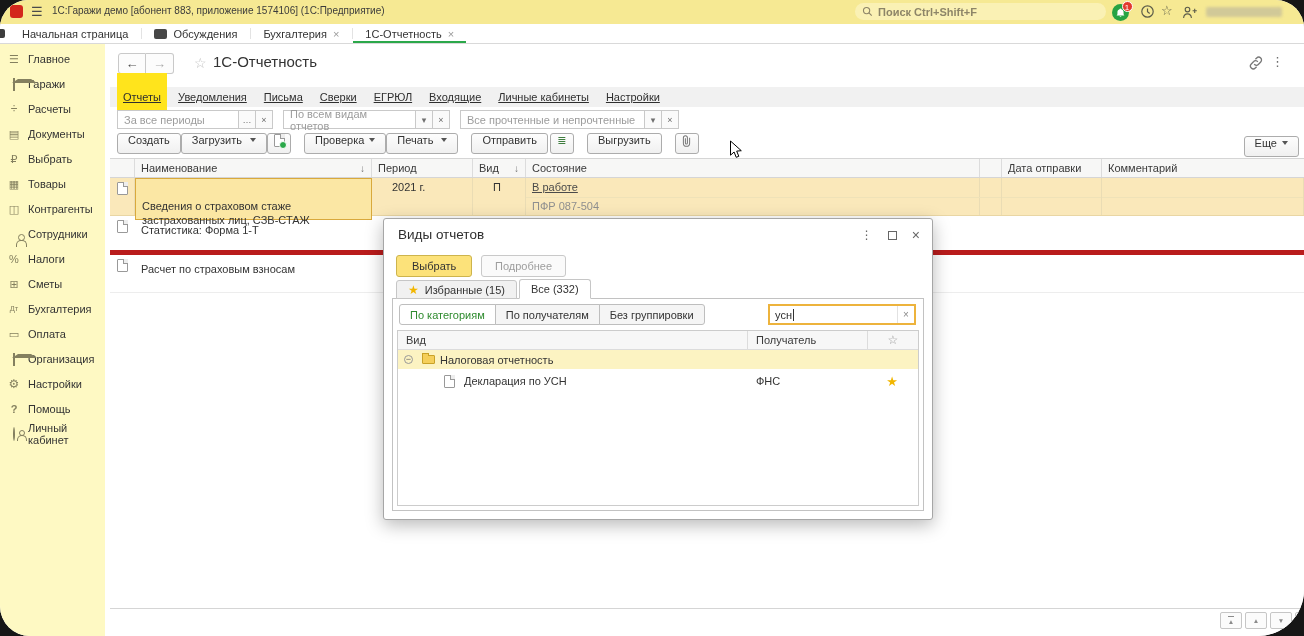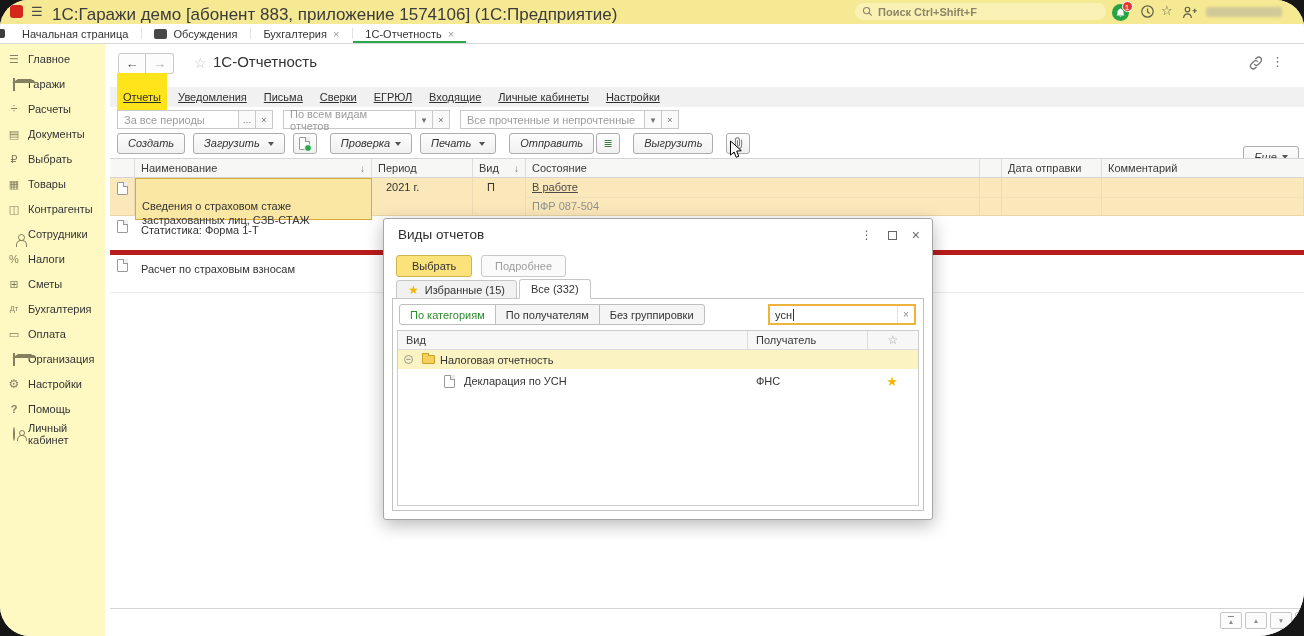--- a/index.html
+++ b/index.html
@@ -6,21 +6,21 @@
   html,body { width:1304px; height:636px; background:#161616; overflow:hidden;
               font-family:"Liberation Sans","DejaVu Sans",sans-serif; }
   .window { position:absolute; top:0; left:0; width:1304px; height:636px;
             background:#fff; border-radius:28px 28px 46px 30px; overflow:hidden;
             font-size:11px; color:#333; }
 
   
   .titlebar { position:absolute; top:0; left:0; right:0; height:24px; background:#F6E993; }
   .logo1c   { position:absolute; left:10px; top:5px; width:13px; height:13px; background:#D3271C; border-radius:3px; }
   .hamb     { position:absolute; left:31px; top:4px; font-size:13px; color:#4a4a4a; line-height:15px; }
-  .tb-title { position:absolute; left:52px; top:5px; font-size:17px; color:#3b3b3b; white-space:nowrap; }
+  .tb-title { position:absolute; left:52px; top:5px; font-size:10px; color:#3b3b3b; white-space:nowrap; }
   .tb-search{ position:absolute; left:855px; top:3px; width:251px; height:17px; background:#FAF1B4;
               border-radius:9px; display:flex; align-items:center; padding:0 7px; gap:5px; color:#8d8568;font-weight:bold; }
   .tb-ico   { position:absolute; top:4px; display:flex; align-items:center; justify-content:center; }
   .notif    { left:1111px; width:18px; height:17px; }
   .ncircle  { position:relative; width:17px; height:17px; border-radius:50%; background:#27A343;
               display:flex; align-items:center; justify-content:center; }
   .nbadge   { position:absolute; top:-3px; right:-4px; min-width:11px; height:11px; border-radius:6px;
               background:#E23B2E; color:#fff; font-size:8px; line-height:11px; text-align:center; padding:0 2px;
               border:1px solid #fff; }
   .hist     { left:1140px; } .favstar { left:1161px; color:#5c5c4a; font-size:13px; top:3px; }
@@ -79,50 +79,50 @@
   .stab.active { background:#FFE41C; }
 
   .filterrow { position:absolute; top:66px; left:0; height:20px; display:flex; padding-left:7px; gap:10px; }
   .fgroup { display:flex; height:19px; }
   .finput { border:1px solid #C9C9C9; background:#fff; color:#9c9c9c; display:flex; align-items:center; padding:0 6px; }
   .fbtn   { width:17px; border:1px solid #C9C9C9; border-left:none; background:#FAFAFA; color:#6f6f6f;
             display:flex; align-items:center; justify-content:center; font-size:9px; }
   .w1{width:122px;} .w2{width:133px;} .w3{width:185px;}
 
   .toolrow { position:absolute; top:88px; left:0; right:0; height:22px; padding-left:7px; display:flex; align-items:center; }
-  .btn { display:inline-flex; align-items:center; justify-content:center; height:21px; padding:0 10px;
+  .btn { display:inline-flex; align-items:flex-start; justify-content:center; height:21px; padding:0 10px;
          background:linear-gradient(#FDFDFD,#F0F0F0); border:1px solid #ACACAC; border-radius:3px;
-         font-size:11px; color:#333; white-space:nowrap; gap:5px;font-style:italic; }
+         font-size:11px; color:#333; white-space:nowrap; gap:5px; }
   .btn.icononly { width:24px; padding:0; }
   .caret { width:0; height:0; border:3.5px solid transparent; border-top:4px solid #555; margin-top:4px; }
   .docic { position:relative; width:11px; height:13px; background:#fff; border:1px solid #999; border-radius:1px; flex:none; }
   .docic::before { content:""; position:absolute; top:-1px; right:-1px; width:4px; height:4px;
                    background:#EDEDED; border-left:1px solid #999; border-bottom:1px solid #999; }
   .greendot { position:absolute; right:-3px; bottom:-3px; width:8px; height:8px; border-radius:50%;
               background:#2BA84A; border:1px solid #fff; }
   .listic { font-size:11px; color:#3f7d3f; }
-  .morebtn { position:absolute; right:5px; top:14px; }
-  .gap2{margin-left:8px;gap:8px;} .gap3{margin-left:13px;} .gapj{margin-left:2px;}
+  .morebtn { position:absolute; right:5px; top:4px; }
+  .gap2{gap:8px;} .gap3{margin-left:13px;} .gapj{margin-left:2px;}
 
   
   .tablehead { position:absolute; top:114px; left:0; right:0; height:20px; background:#F7F7F6;
                border-top:1px solid #D5D5D5; border-bottom:1px solid #D5D5D5; display:flex; color:#3a3a3a; }
   .th { border-right:1px solid #DCDCDC; display:flex; align-items:center; padding:0 6px; }
   .sortarrow { margin-left:auto; color:#777; font-size:10px; }
   .c0{width:25px;flex:none;} .c1{width:237px;flex:none;} .c2{width:101px;flex:none;}
   .c3{width:53px;flex:none;} .c4{width:454px;flex:none;} .c5{width:22px;flex:none;padding:0;}
   .c6{width:100px;flex:none;} .c7{flex:1;border-right:none;}
 
   .trow { position:absolute; left:0; right:0; display:flex; }
   .trow1 { top:134px; height:38px; background:#FAE8BA; border-bottom:1px solid #E9D6A4; }
   .trow1 .cell { border-right:1px solid #EADCB4; }
   .cell { position:relative; }
   .namecell { border:1px solid #D9A93C !important; background:#FBE7A4; padding:20px 6px; line-height:1.3; }
   .iconcell { display:flex; justify-content:center; padding-top:4px; }
-  .padcell { padding:3px 14px; }
+  .padcell { padding:3px 20px; }
   .statecell { padding:0; }
   .statelink { display:inline-block; margin:3px 0 0 6px; text-decoration:underline; color:#4a4a4a; }
   .statesub  { position:absolute; left:0; right:-328px; top:19px; height:19px; border-top:1px solid #EFE2B8;
                color:#8f8f8f; padding:2px 6px; }
   .trow2 { top:172px; height:39px; border-bottom:5px solid #b91c1c; }
   .trow3 { top:211px; height:38px; border-bottom:1px solid #EDEDED; }
   .rowname { padding:8px 6px 0; }
 
   .fdiv { position:absolute; top:564px; left:0; right:0; border-top:1px solid #D5D5D5; }
   .navfooter { position:absolute; top:568px; right:0; display:flex; gap:3px; }

